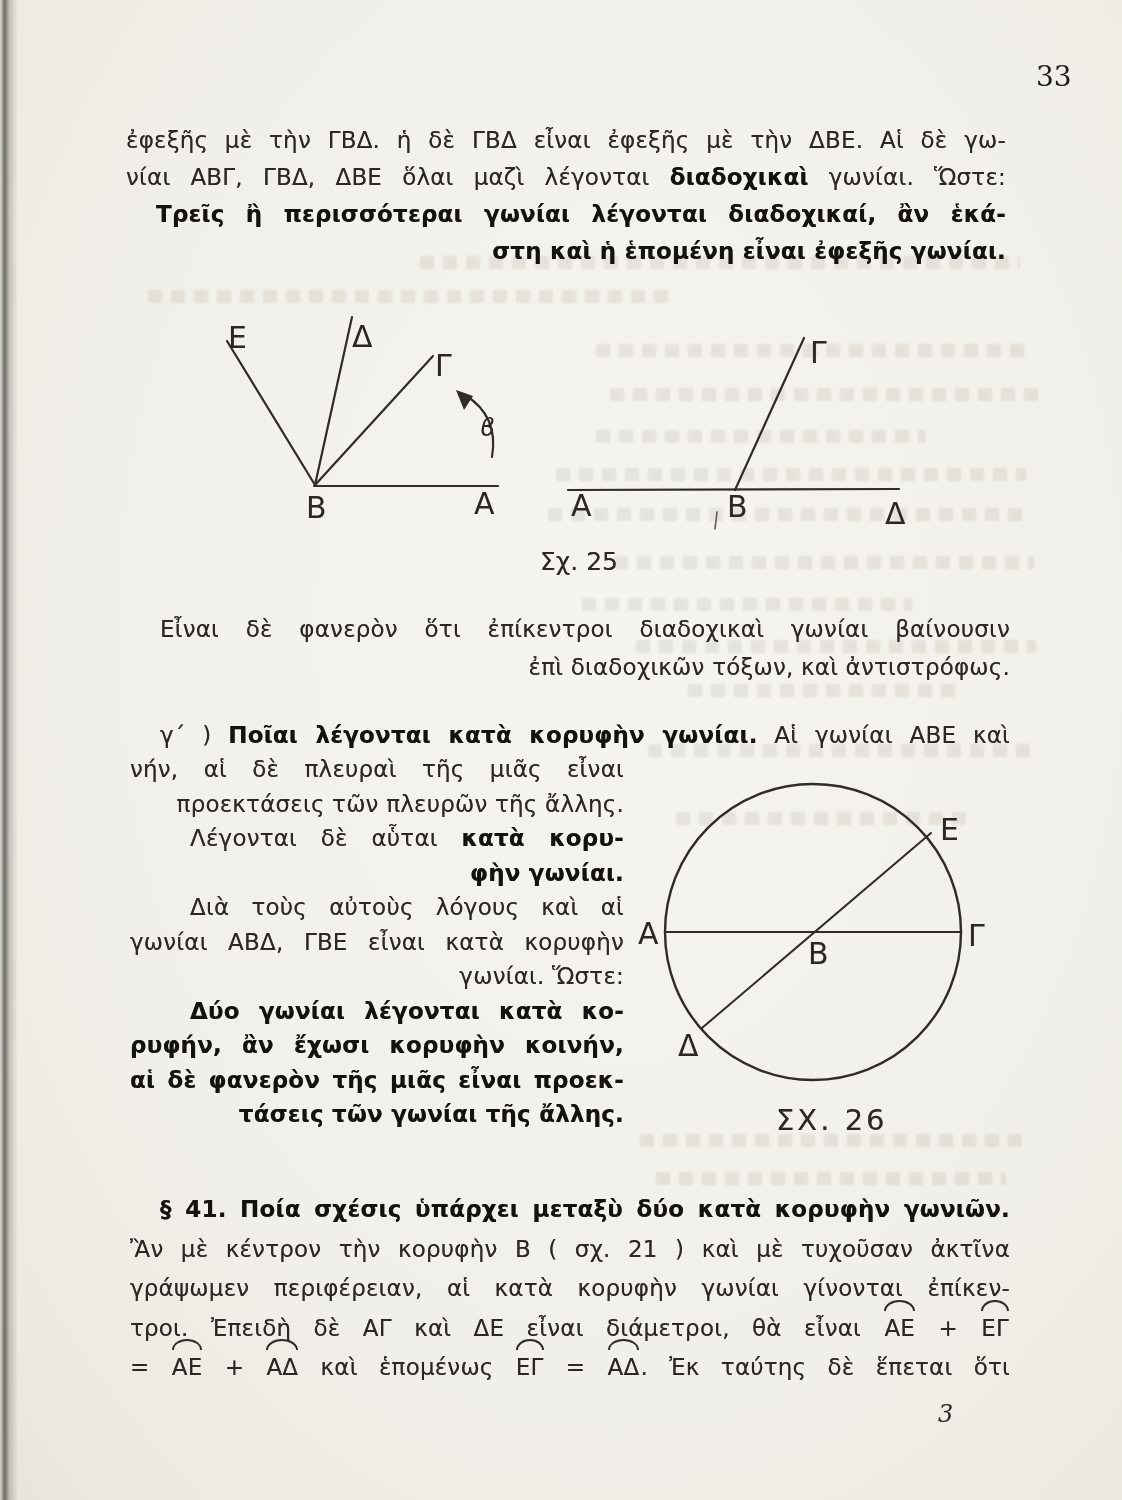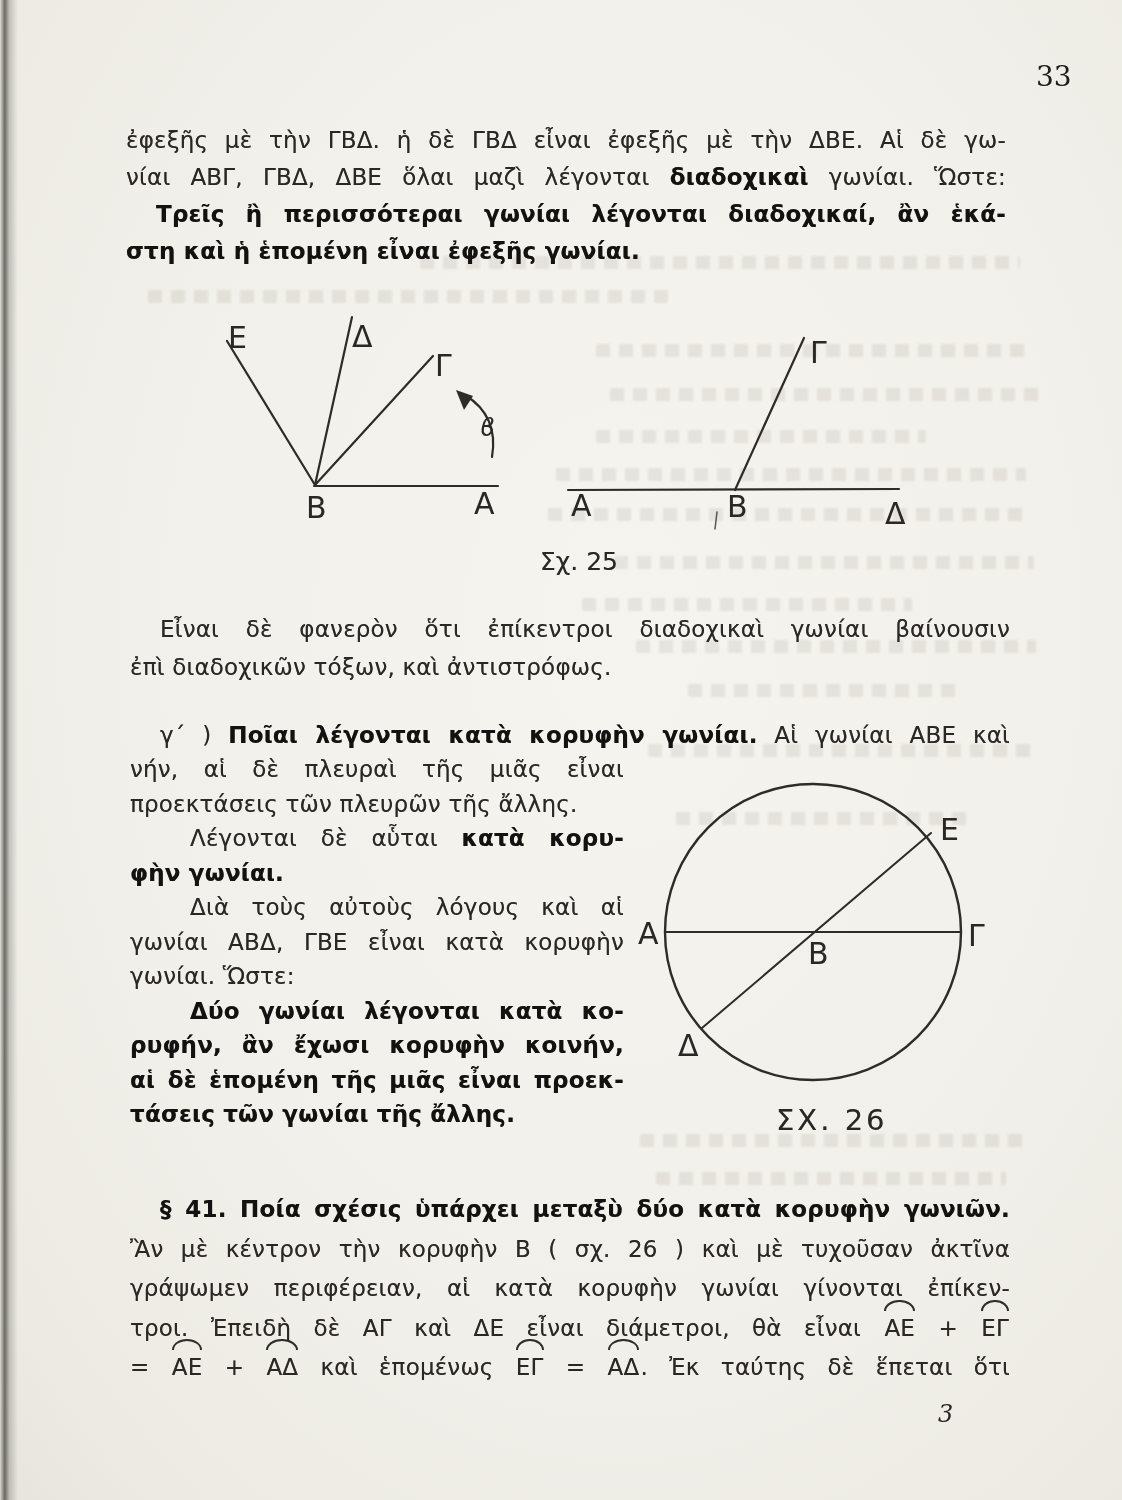--- a/index.html
+++ b/index.html
@@ -14,21 +14,21 @@
   .spine {
     position:absolute; left:0; top:0; width:18px; height:100%;
     background: linear-gradient(90deg, rgba(190,188,182,.30) 0%, rgba(72,70,66,.78) 26%, rgba(125,122,116,.38) 52%, rgba(242,240,235,0) 100%);
     filter: blur(.7px);
   }
   .pagenum {
     position:absolute; font-family:"DejaVu Serif", serif; font-size:28px; color:#1f1d1b;
   }
   .blk { position:absolute; }
   .ln { height:var(--lh,37px); line-height:var(--lh,37px); font-size:23px; letter-spacing:.2px;
-        text-shadow:0 0 .6px rgba(55,50,45,.55); }
+        text-shadow:0 0 .6px rgba(55,50,45,.55);text-align:right; }
   .j  { text-align:justify; text-align-last:justify; }
   .b  { font-weight:bold; color:#141210; }
   .ind  { margin-left:30px; }
   .ind2 { margin-left:60px; }
   .caption { position:absolute; font-size:25px; color:#2a2725; text-shadow:0 0 .6px rgba(55,50,45,.5); }
   .caption.small { font-size:29px; letter-spacing:3px; }
   .arc { position:relative; display:inline-block; padding:0 1px; }
   .arc::before {
     content:""; position:absolute; left:1px; right:1px; top:-9px; height:9px;
     border:2px solid #2e2b28; border-bottom:none;
@@ -114,39 +114,39 @@
   <div class="blk" style="left:130px;top:752px;width:494px;--lh:34.5px;">
     <div class="ln j"><span>νήν, αἱ δὲ πλευραὶ τῆς μιᾶς εἶναι</span></div>
     <div class="ln"><span>προεκτάσεις τῶν πλευρῶν τῆς ἄλλης.</span></div>
     <div class="ln j ind2"><span>Λέγονται δὲ αὗται </span><span class="b">κατὰ κορυ-</span></div>
     <div class="ln b"><span>φὴν γωνίαι.</span></div>
     <div class="ln j ind2"><span>Διὰ τοὺς αὐτοὺς λόγους καὶ αἱ</span></div>
     <div class="ln j"><span>γωνίαι ΑΒΔ, ΓΒΕ εἶναι κατὰ κορυφὴν</span></div>
     <div class="ln"><span>γωνίαι. Ὥστε:</span></div>
     <div class="ln j b ind2"><span>Δύο γωνίαι λέγονται κατὰ κο-</span></div>
     <div class="ln j b"><span>ρυφήν, ἂν ἔχωσι κορυφὴν κοινήν,</span></div>
-    <div class="ln j b"><span>αἱ δὲ ἑπομένη τῆς μιᾶς εἶναι προεκ-</span></div>
+    <div class="ln j b"><span>αἱ δὲ φανερὸν τῆς μιᾶς εἶναι προεκ-</span></div>
     <div class="ln b"><span>τάσεις τῶν γωνίαι τῆς ἄλλης.</span></div>
   </div>
 
   <svg class="fig" style="left:630px;top:770px;" width="400" height="330" viewBox="0 0 400 330">
     <circle cx="183" cy="162" r="148" style="stroke-width:2.4"></circle>
     <line x1="36" y1="162" x2="331" y2="162" style="stroke-width:2"></line>
     <line x1="72" y1="258" x2="301" y2="63" style="stroke-width:2"></line>
     <text x="8" y="174">Α</text>
     <text x="338" y="176">Γ</text>
     <text x="310" y="70">Ε</text>
     <text x="48" y="286">Δ</text>
     <text x="178" y="194">Β</text>
   </svg>
   <div class="caption small" style="left:776px;top:1103px;">ΣΧ. 26</div>
 
   <div class="blk" style="left:130px;top:1190px;width:880px;--lh:39.5px;">
     <div class="ln j b ind"><span>§ 41. Ποία σχέσις ὑπάρχει μεταξὺ δύο κατὰ κορυφὴν γωνιῶν.</span></div>
-    <div class="ln j"><span>Ἂν μὲ κέντρον τὴν κορυφὴν Β ( σχ. 26 ) καὶ μὲ τυχοῦσαν ἀκτῖνα</span></div>
+    <div class="ln j"><span>Ἂν μὲ κέντρον τὴν κορυφὴν Β ( σχ. 21 ) καὶ μὲ τυχοῦσαν ἀκτῖνα</span></div>
     <div class="ln j"><span>γράψωμεν περιφέρειαν, αἱ κατὰ κορυφὴν γωνίαι γίνονται ἐπίκεν-</span></div>
     <div class="ln j"><span>τροι. Ἐπειδὴ δὲ ΑΓ καὶ ΔΕ εἶναι διάμετροι, θὰ εἶναι </span><span class="arc">ΑΕ</span><span> + </span><span class="arc">ΕΓ</span></div>
     <div class="ln j"><span>= </span><span class="arc">ΑΕ</span><span> + </span><span class="arc">ΑΔ</span><span> καὶ ἑπομένως </span><span class="arc">ΕΓ</span><span> = </span><span class="arc">ΑΔ</span><span>. Ἐκ ταύτης δὲ ἕπεται ὅτι</span></div>
   </div>
 
   <div class="sheetnum" style="left:938px;top:1400px;">3</div>
 
 </div>
 
 </body></html>

